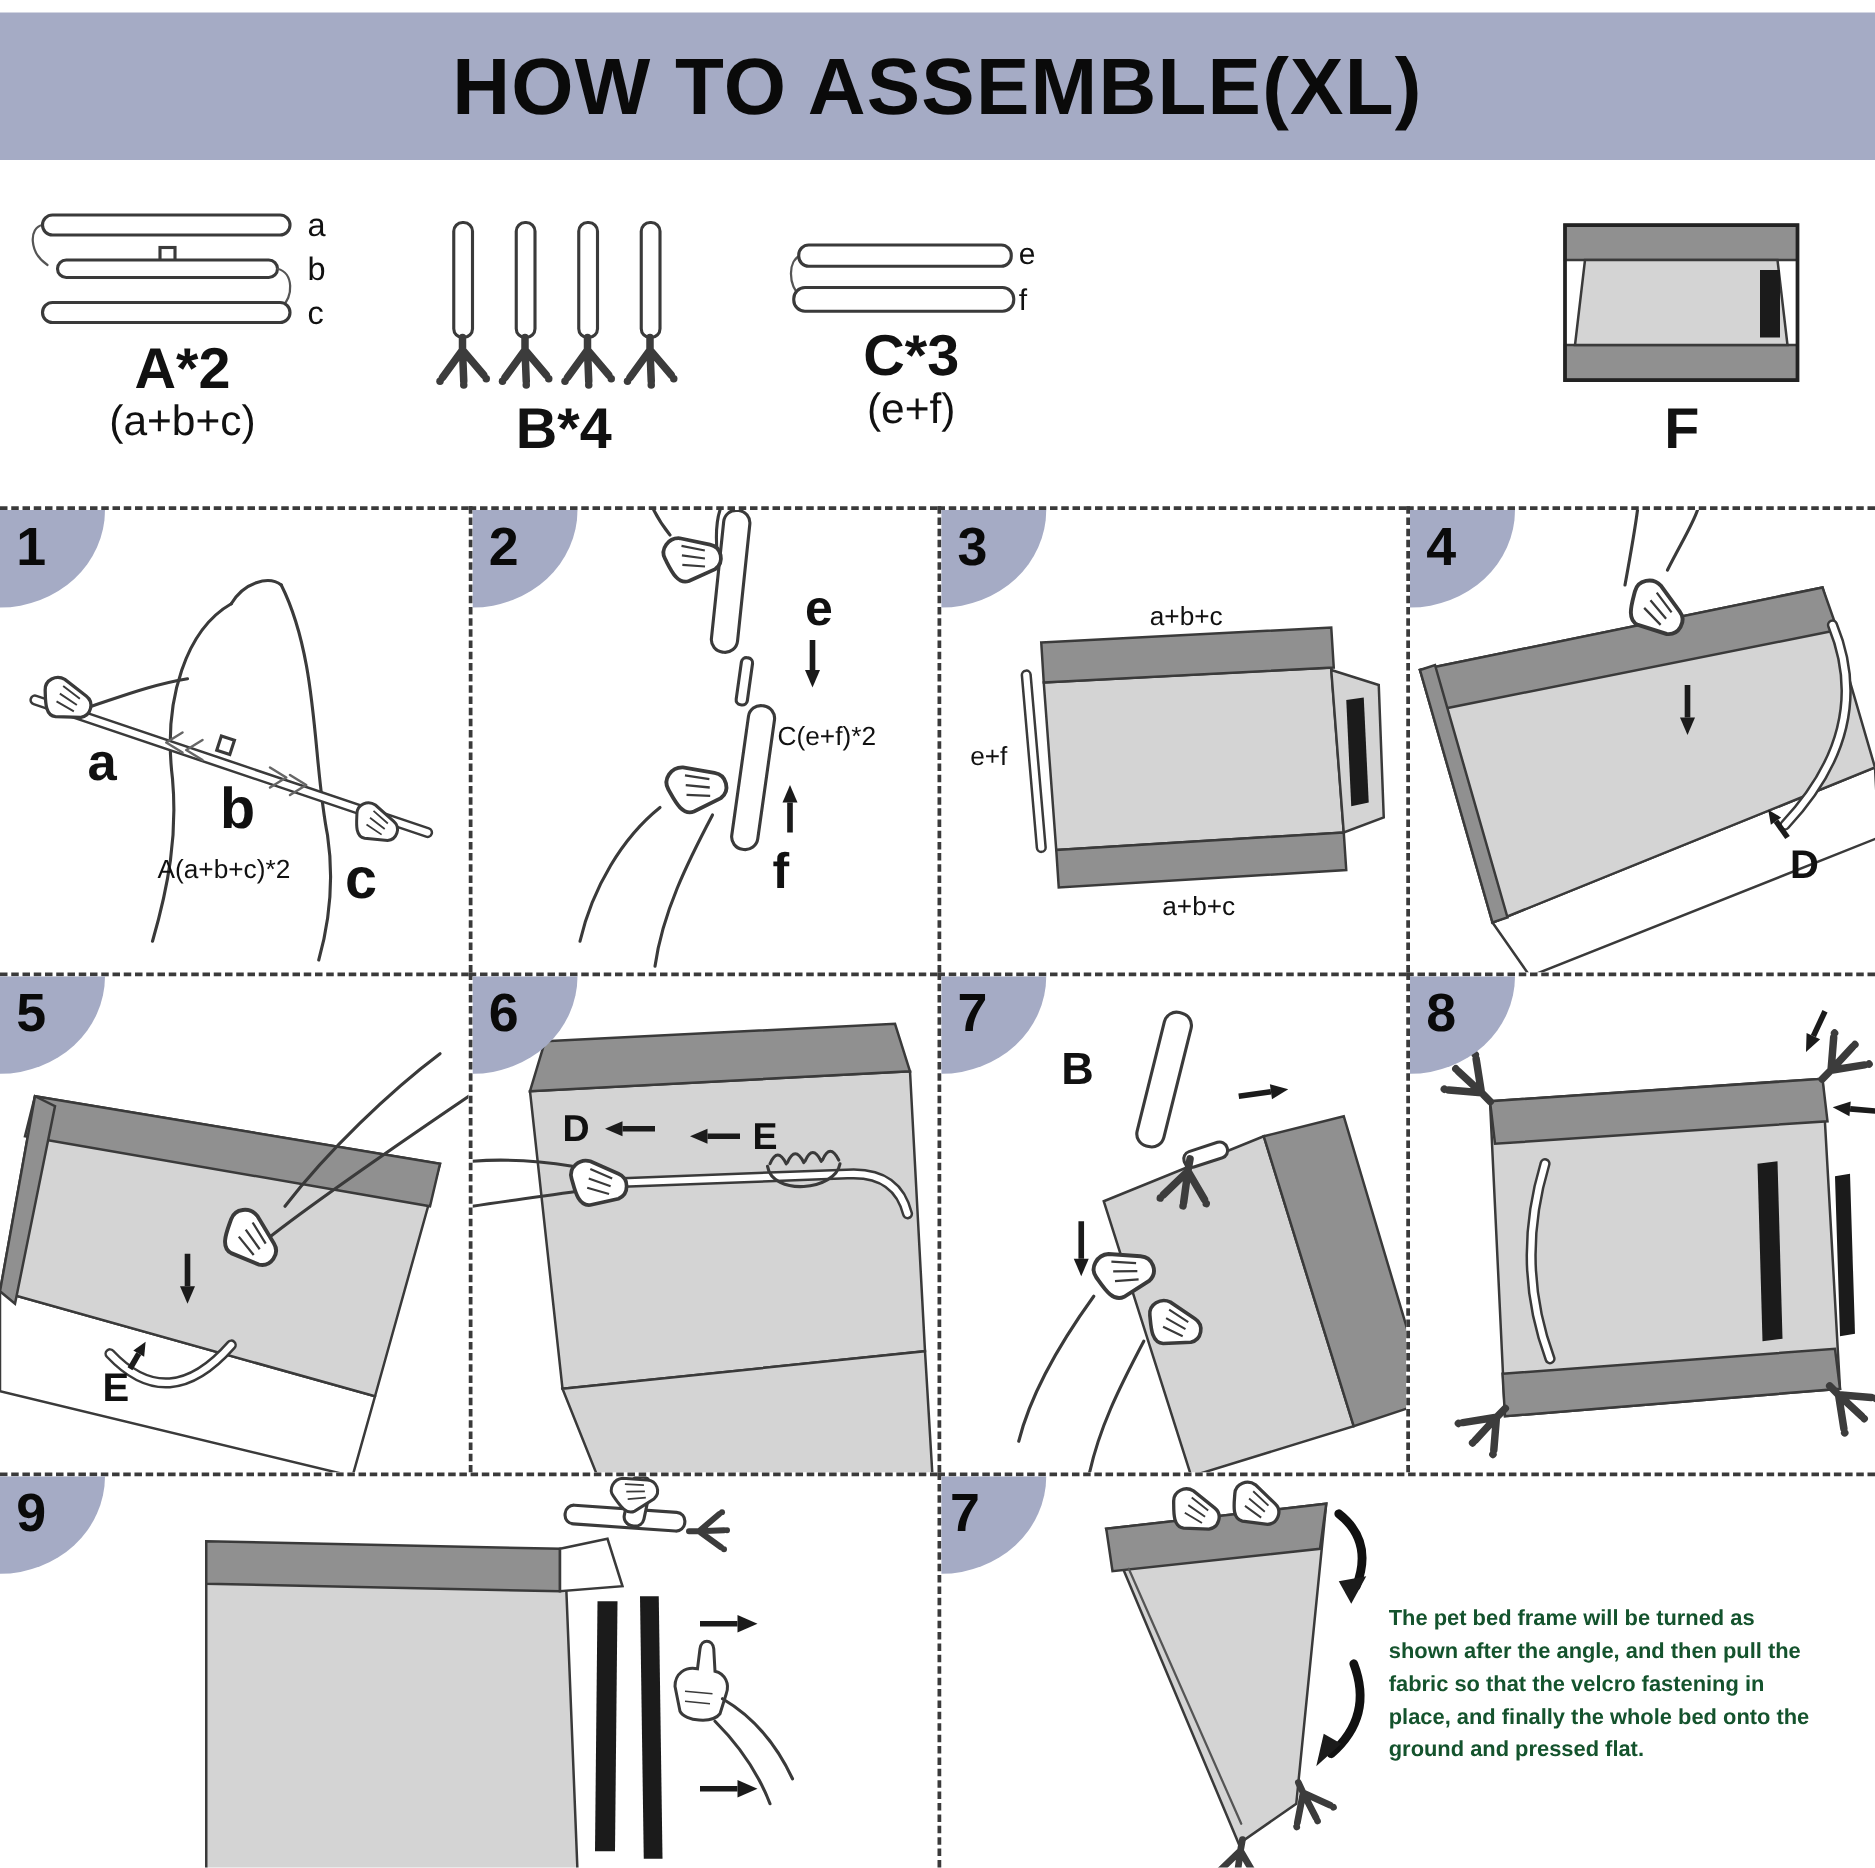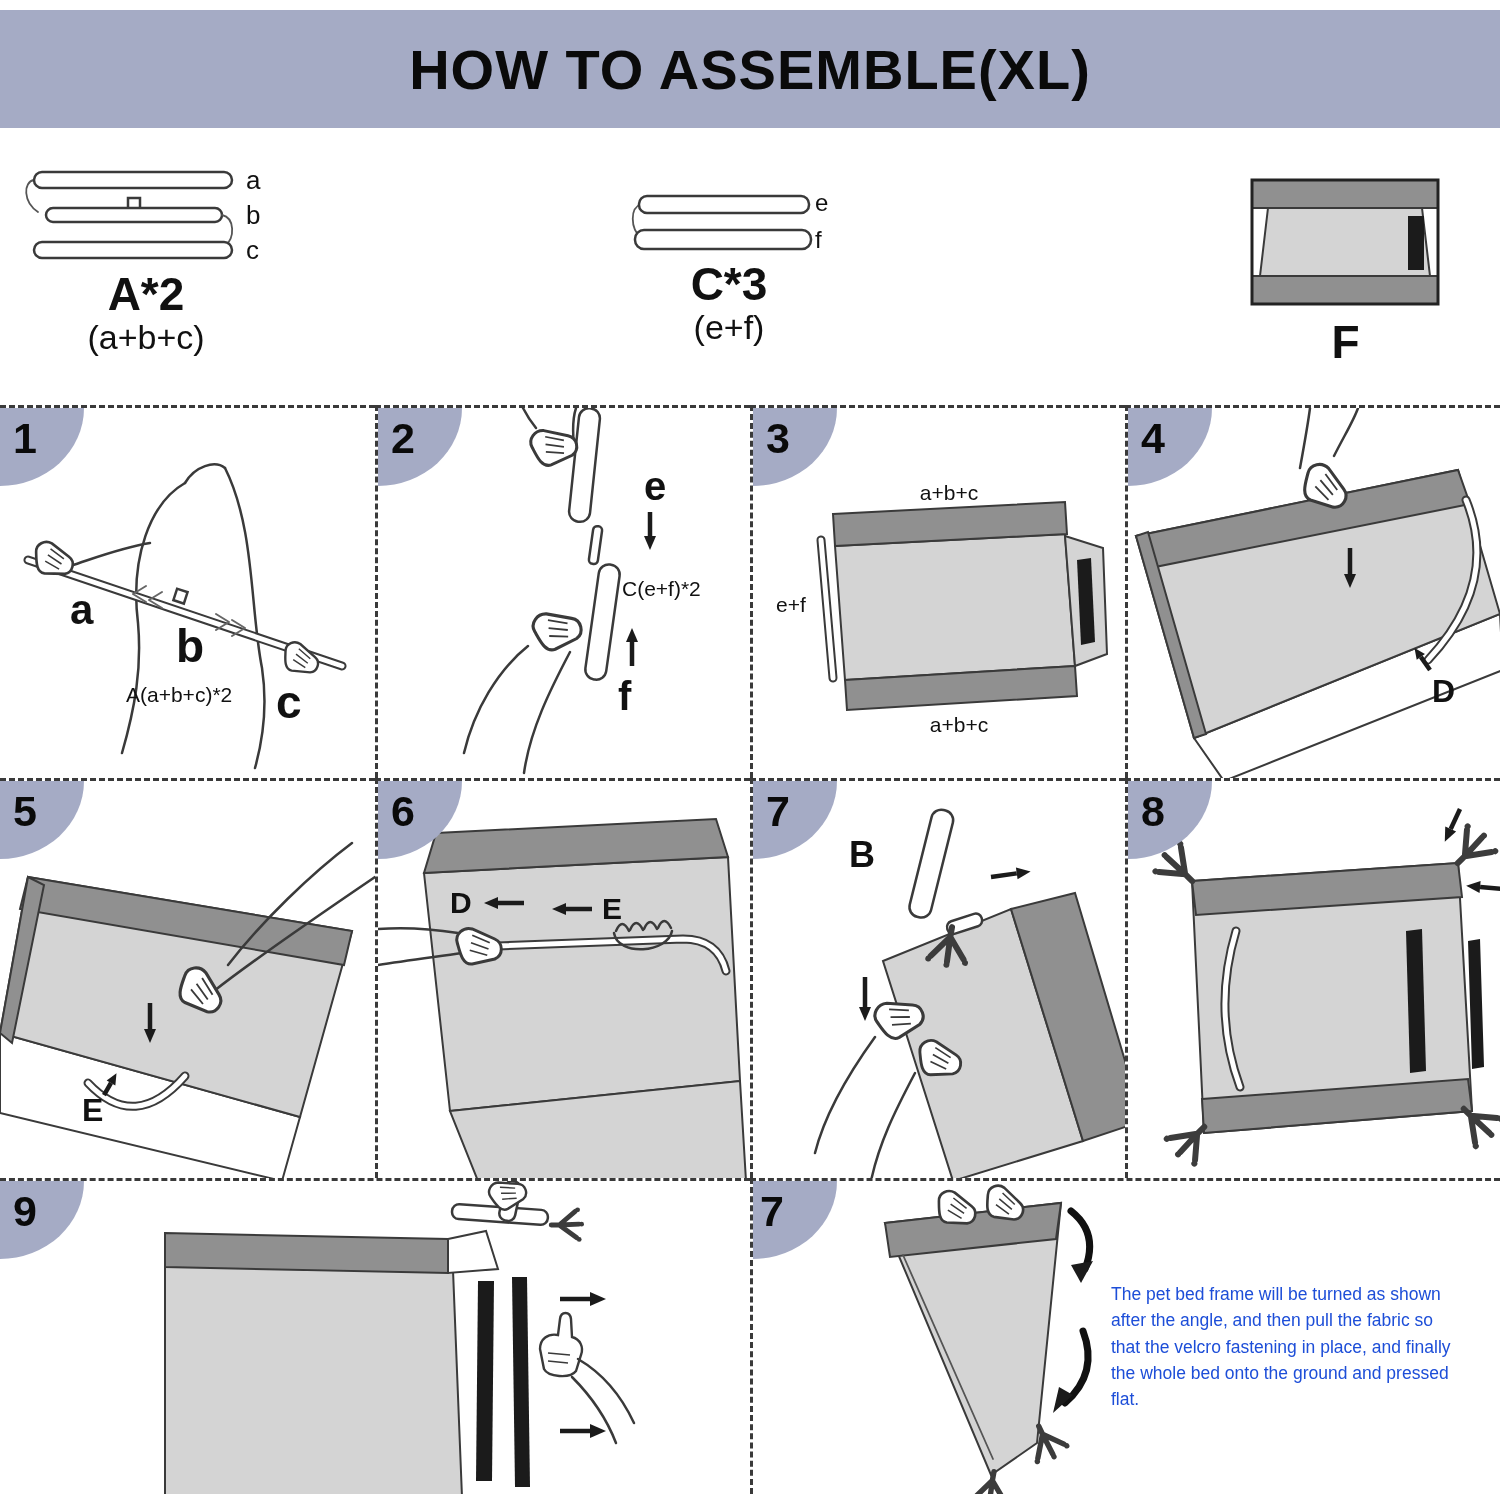--- a/index.html
+++ b/index.html
@@ -4,21 +4,21 @@
 <style>
   * { margin:0; padding:0; box-sizing:border-box; }
   html,body { background:#fff; }
   body {
     width:1500px; height:1494px; position:relative;
     font-family:"Liberation Sans", sans-serif; overflow:hidden; color:#111;
   }
   
   .banner { position:absolute; left:0; top:10px; width:1500px; height:118px;
     background:#a5abc5; display:flex; align-items:center; justify-content:center; }
-  .banner-title { font-size:56px; font-weight:900; letter-spacing:1px; color:#0a0a0a; }
+  .banner-title { font-size:64px; font-weight:900; letter-spacing:1px; color:#0a0a0a; }
 
   
   .parts { position:absolute; top:128px; left:0; width:1500px; height:277px; }
   .part { position:absolute; display:flex; flex-direction:column; align-items:center; gap:2px; }
   .part-label { font-size:46px; font-weight:600; line-height:1.05; }
   .part-sub { font-size:34px; font-weight:400; line-height:1.05; }
   .part-a { left:20px;  top:36px; }
   .part-b { left:345px; top:46px; }
   .part-c { left:625px; top:60px; }
   .part-de{ left:885px; top:48px; }
@@ -32,21 +32,21 @@
   .r1 .cell { width:375px; height:373px; }
   .r2 .cell { width:375px; height:400px; }
   .r3 .cell { width:750px; height:316px; }
   .badge { position:absolute; left:0; top:0; width:84px; height:78px;
     background:#a5abc5; border-radius:0 0 100% 0; z-index:3; }
   .badge span { position:absolute; left:13px; top:6px; font-size:43px; font-weight:bold; color:#0a0a0a; }
   .badge.wide span { left:7px; }
   .illus { position:absolute; left:0; top:0; }
 
   .note { position:absolute; left:358px; top:100px; width:340px;
-    font-size:17.5px; line-height:1.5; color:#1d4ed8; z-index:2; }
+    font-size:17.5px; line-height:1.5; color:#14532d; z-index:2;font-weight:bold; }
 
   
   svg text { font-family:"Liberation Sans", sans-serif; fill:#111; }
   svg text.b { font-weight:bold; }
   .ln  { fill:none; stroke:#3a3a3a; stroke-width:2.5; stroke-linecap:round; stroke-linejoin:round; }
   .ln2 { fill:none; stroke:#555; stroke-width:1.8; stroke-linecap:round; }
   .tube{ fill:#fff; stroke:#3a3a3a; stroke-width:2.5; }
   .dk  { fill:#909090; stroke:#3a3a3a; stroke-width:2; }
   .lt  { fill:#d4d4d4; stroke:#3a3a3a; stroke-width:2; }
   .wh  { fill:#fff; stroke:#3a3a3a; stroke-width:2; }
@@ -95,20 +95,33 @@
       <path class="ln2" d="M202,51 C215,54 215,74 205,82"></path>
       <rect class="tube" x="14" y="78" width="198" height="16" rx="8"></rect>
       <text x="226" y="25" font-size="26">a</text>
       <text x="226" y="60" font-size="26">b</text>
       <text x="226" y="95" font-size="26">c</text>
     </svg>
     <div class="part-label">A*2</div>
     <div class="part-sub">(a+b+c)</div>
   </div>
 
+  <div class="part part-b">
+    <svg width="212" height="142">
+      <rect class="tube" x="18" y="4" width="15" height="92" rx="7"></rect>
+      <use href="#claw" transform="translate(25,102)"></use>
+      <rect class="tube" x="68" y="4" width="15" height="92" rx="7"></rect>
+      <use href="#claw" transform="translate(75,102)"></use>
+      <rect class="tube" x="118" y="4" width="15" height="92" rx="7"></rect>
+      <use href="#claw" transform="translate(125,102)"></use>
+      <rect class="tube" x="168" y="4" width="15" height="92" rx="7"></rect>
+      <use href="#claw" transform="translate(175,102)"></use>
+    </svg>
+    <div class="part-label">B*4</div>
+  </div>
 
   <div class="part part-c">
     <svg width="208" height="70">
       <path class="ln2" d="M16,16 C5,20 5,40 16,50"></path>
       <rect class="tube" x="14" y="8" width="170" height="17" rx="8"></rect>
       <rect class="tube" x="10" y="42" width="176" height="19" rx="9"></rect>
       <text x="190" y="23" font-size="24">e</text>
       <text x="190" y="60" font-size="24">f</text>
     </svg>
     <div class="part-label">C*3</div>

